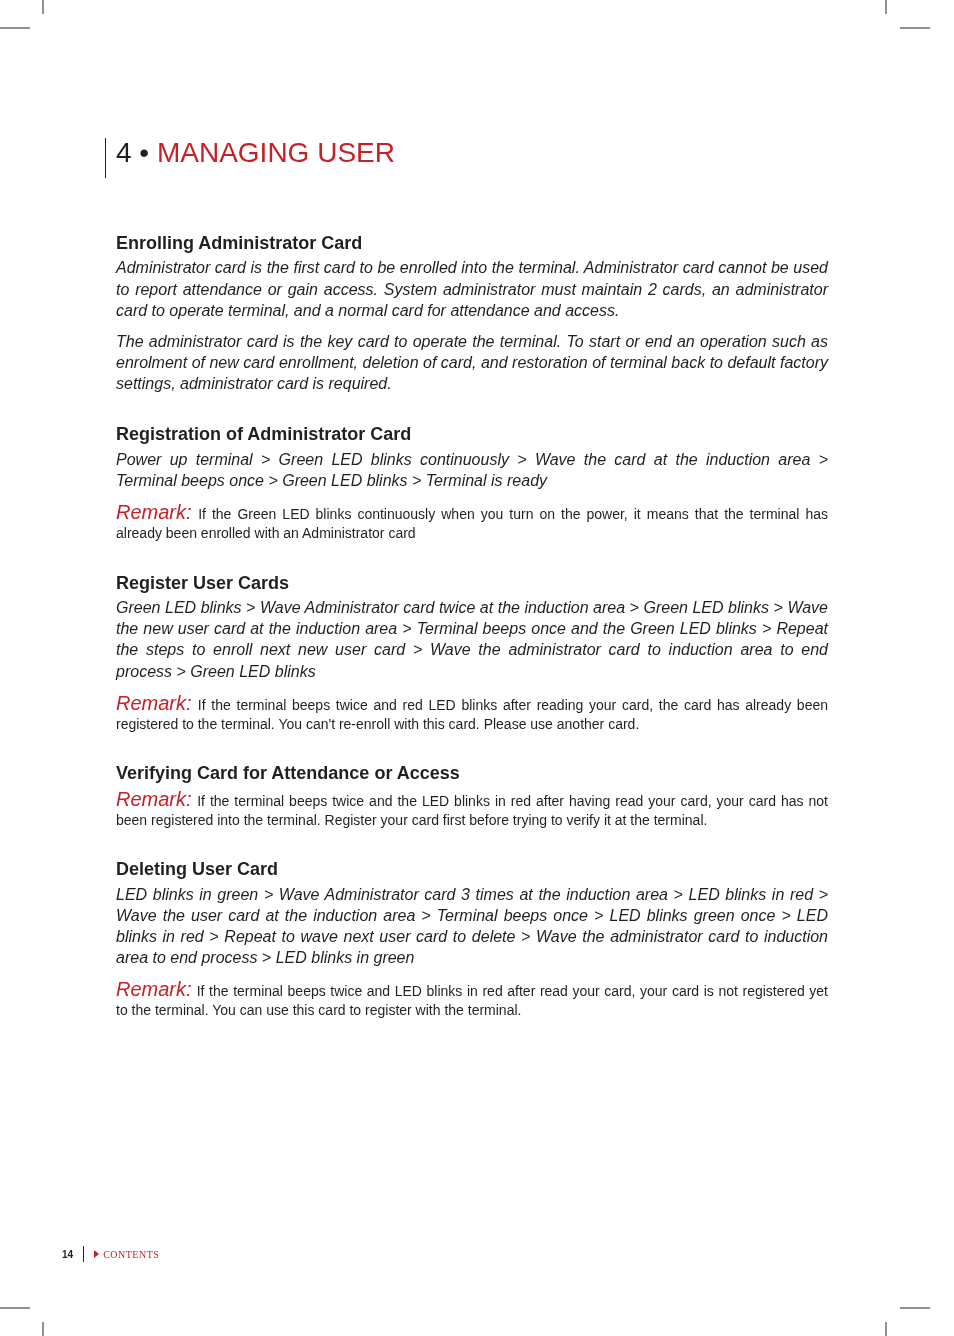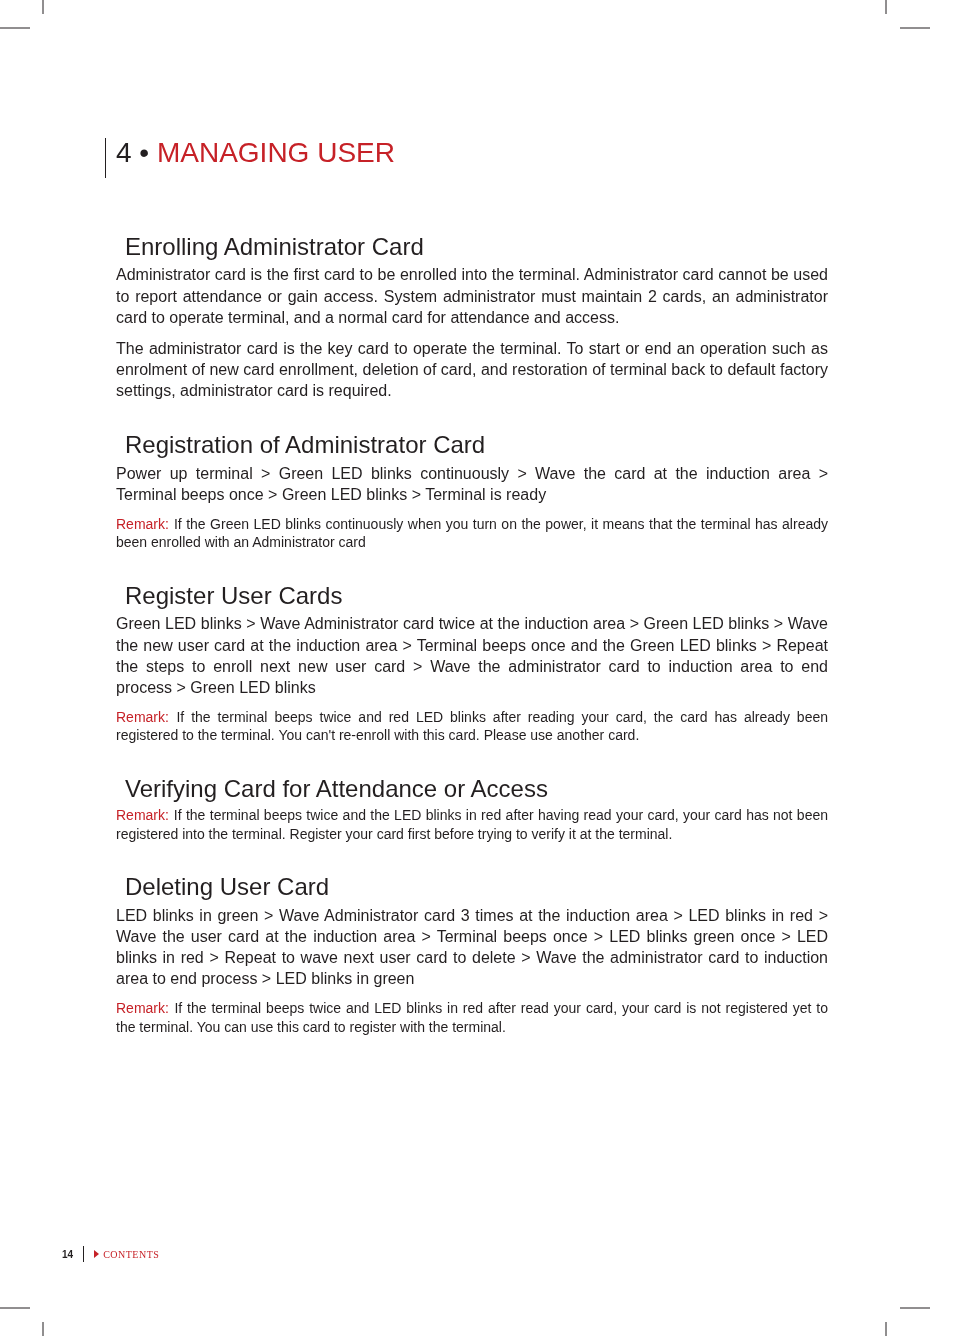--- a/index.html
+++ b/index.html
@@ -33,35 +33,37 @@
   }
   .chapter-line {
     font-size: 28px;
     line-height: 1.1;
     margin: 0 0 64px 0;
     font-weight: 400;
   }
   .chapter-num { color: #231f20; }
   .chapter-title { color: #c62127; }
   h2.section {
-    font-size: 24px;
-    font-weight: 400;
-    margin: 30px 0 4px 9px;
+    font-size: 18px;
+    font-weight: 700;
+    margin: 30px 0 4px 0;
     color: #231f20;
     line-height: 1.15;
   }
   p.body {
     font-size: 16px;
     line-height: 1.32;
     margin: 0 0 10px 0;
     text-align: justify;
+    font-style: italic;
   }
   .remark-label {
     color: #c62127;
-    font-size: 14px;
+    font-size: 20px;
+    font-style: italic;
   }
   .remark-text {
     font-size: 14px;
     line-height: 1.32;
     text-align: justify;
   }
   p.remark {
     margin: 2px 0 10px 0;
     text-align: justify;
   }

